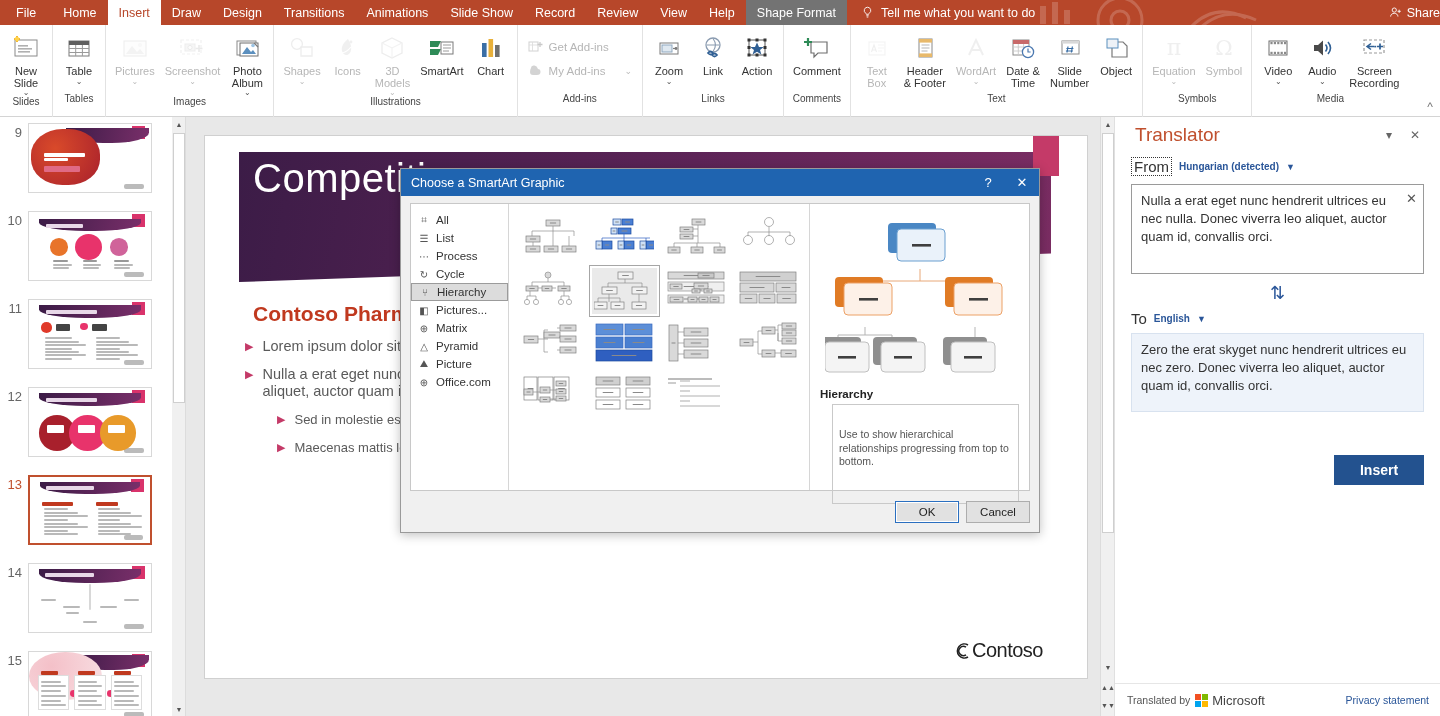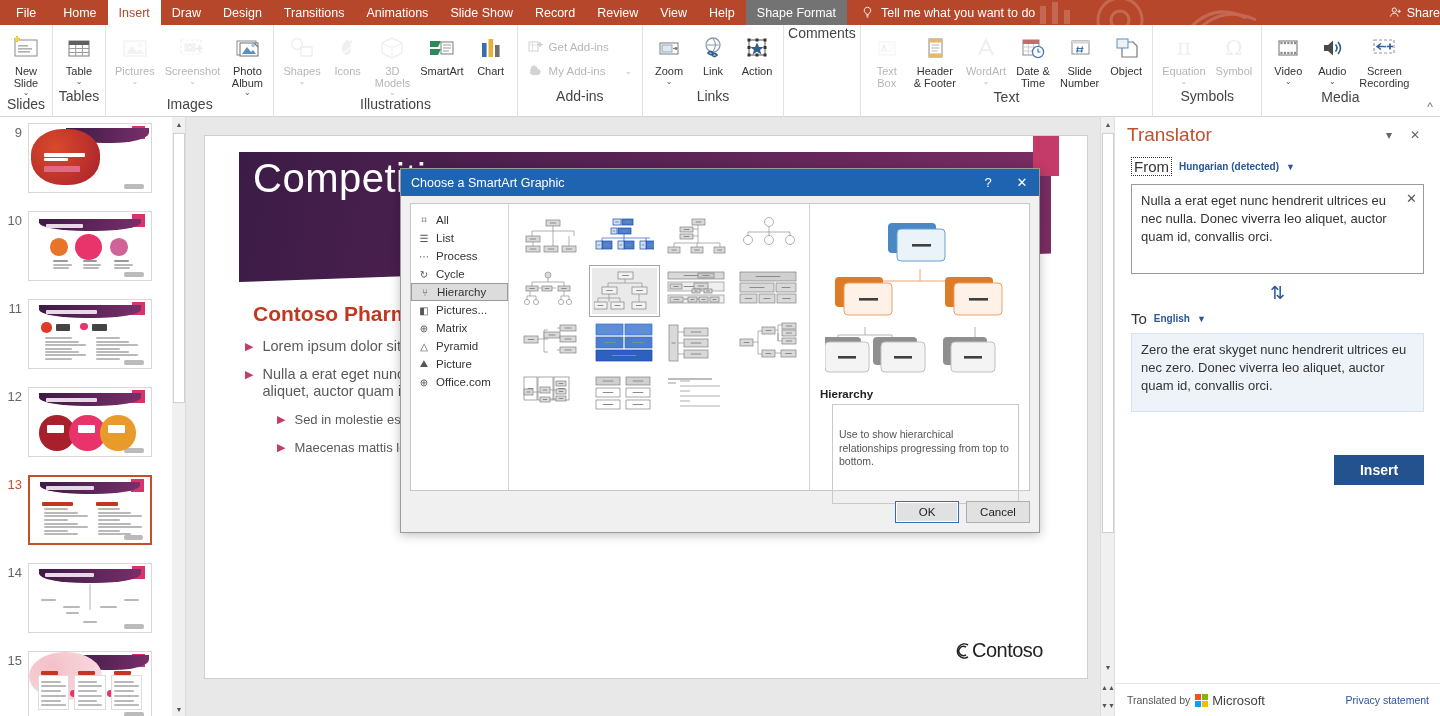--- a/index.html
+++ b/index.html
@@ -37,21 +37,21 @@
 
   
   .ribbon {
     position:absolute; left:0; top:25px; width:1440px; height:92px;
     background:#fff; border-bottom:1px solid #d4d4d4; display:flex;
   }
   .rgroup { position:relative; display:flex; flex-direction:column;
             align-items:center; height:92px; padding:0 4px; }
   .rgroup + .rgroup { border-left:1px solid #e2e2e2; }
   .rgroup-items { display:flex; align-items:flex-start; flex:1; padding-top:4px; }
-  .rgroup-label { font-size:14px; color:#444; padding-bottom:13px; }
+  .rgroup-label { font-size:10px; color:#444; padding-bottom:13px; }
   .btn {
     width:auto; min-width:44px; display:flex; flex-direction:column;
     align-items:center; padding:2px 5px 0; cursor:default;
   }
   .btn .ico { height:34px; display:flex; align-items:center; justify-content:center; }
   .btn .lbl {
     font-size:11px; color:#333; line-height:11.5px; text-align:center;
     max-width:62px; margin-top:1px;
   }
   .btn.dis .lbl { color:#b6b6b6; }
@@ -171,21 +171,21 @@
   .dbtn { width:64px; height:22px; font-size:11.5px; color:#222;
           background:#e1e1e1; border:1px solid #adadad;
           display:flex; align-items:center; justify-content:center; }
   .dbtn.def { border:1px solid #2a6fc0; box-shadow:inset 0 0 0 1px #fff; }
 
   
   .pane {
     position:absolute; left:1114px; top:117px; width:326px; height:599px;
     background:#fff; border-left:1px solid #e0e0e0;
   }
-  .pane-head { display:flex; align-items:center; height:36px; padding:0 12px; }
+  .pane-head { display:flex; align-items:center; height:36px; padding:0 12px;margin-left:8px; }
   .pane-title { font-size:19px; color:#c0502e; font-weight:300; flex:1; }
   .pane-ic { width:26px; height:26px; display:flex; align-items:center;
              justify-content:center; color:#666; font-size:12px; }
   .lang-row { display:flex; align-items:center; gap:7px; padding:4px 12px 0 16px; }
   .lang-lbl { font-size:15px; color:#333; }
   .lang-lbl.focus { border:1px dotted #333; padding:0 2px; }
   .lang-val { font-size:10px; color:#2a5699; font-weight:bold; }
   .lang-car { color:#2a5699; font-size:9px; }
   .src-box {
     margin:8px 16px 0; border:1px solid #9a9a9a; height:90px;
@@ -459,20 +459,31 @@
                   <rect x="5.5" y="13" width="3" height="3" fill="#333"></rect>
                   <rect x="21.5" y="13" width="3" height="3" fill="#333"></rect>
                 </svg>
               </div>
               <div class="lbl" style="white-space: pre-line;">Action</div>
             </div>
           </div>
           <div class="rgroup-label">Links</div>
         </div>
         <div class="rgroup">
+          <div class="rgroup-items">
+            <div class="btn">
+              <div class="ico">
+                <svg width="30" height="30" viewBox="0 0 30 30">
+                  <path d="M9 9 H25 V20 H16 L12 24 V20 H9 Z" fill="#fff" stroke="#6f6f6f" stroke-width="1.2"></path>
+                  <path d="M6 5v8M2 9h8" fill="none" stroke="#2e8b57" stroke-width="2.2"></path>
+                </svg>
+              </div>
+              <div class="lbl" style="white-space: pre-line;">Comment</div>
+            </div>
+          </div>
           <div class="rgroup-label">Comments</div>
         </div>
         <div class="rgroup">
           <div class="rgroup-items">
             <div class="btn dis">
               <div class="ico">
                 <svg width="30" height="30" viewBox="0 0 30 30">
                   <rect x="7" y="9" width="16" height="13" fill="none" stroke="#b5b5b5" stroke-width="1"></rect>
                   <path d="M9.5 19 L12 12 L14.5 19 M10.3 17h3.4" fill="none" stroke="#a5a5a5" stroke-width="1.1"></path>
                   <path d="M16 12h6M16 15h6M16 18h4" fill="none" stroke="#c5c5c5" stroke-width="1"></path>

